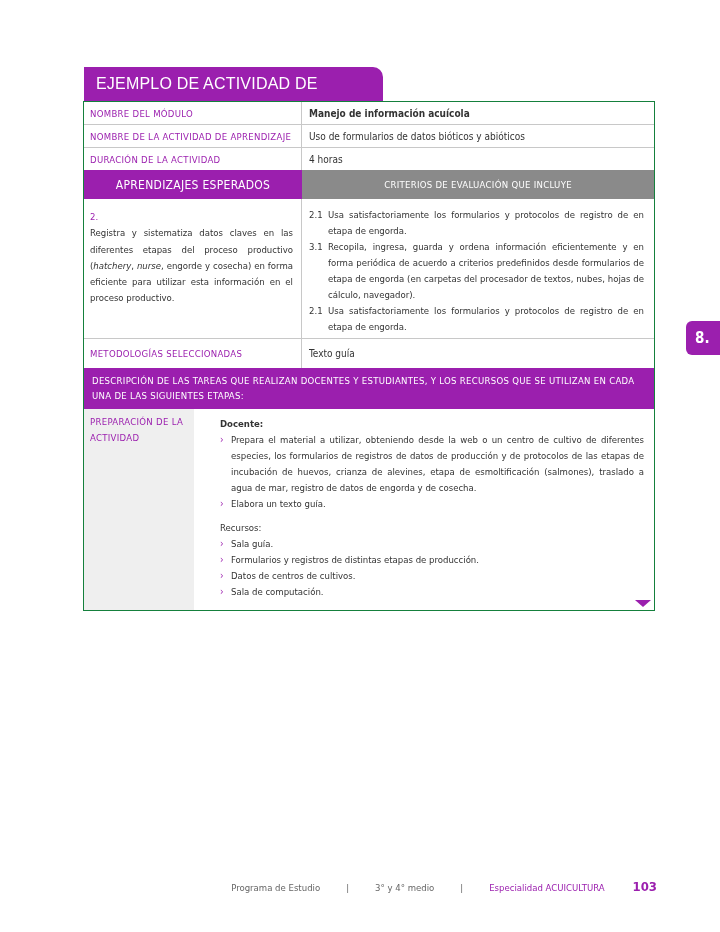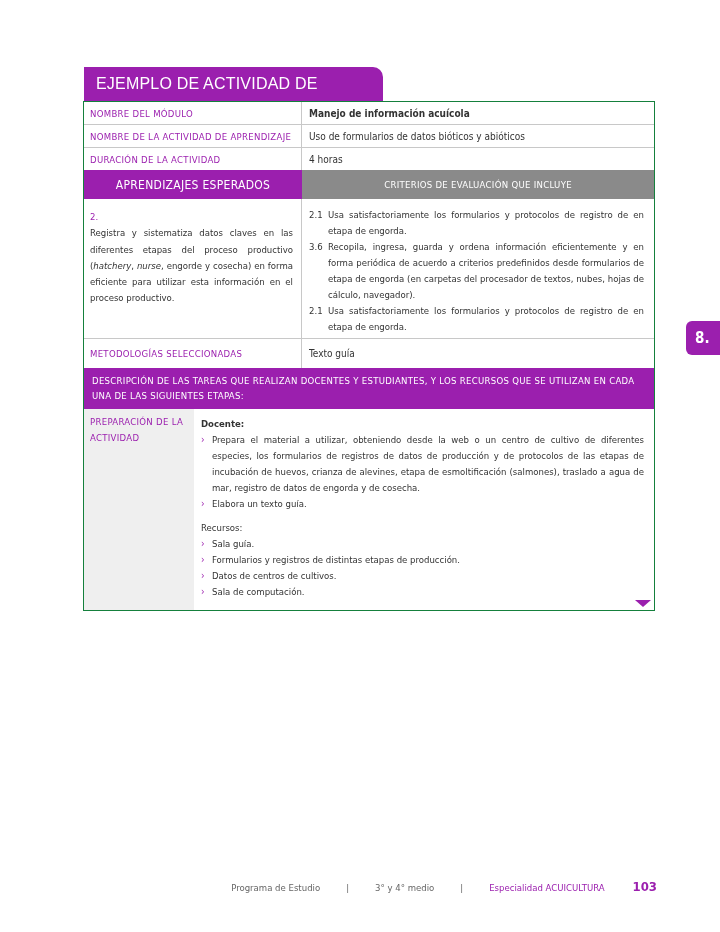--- a/index.html
+++ b/index.html
@@ -87,38 +87,38 @@
     <div class="learn-l">
       <span class="num">2.</span>
       <span><span>Registra y sistematiza datos claves en las diferentes etapas del proceso productivo (</span><i>hatchery</i><span>, </span><i>nurse</i><span>, engorde y cosecha) en forma eficiente para utilizar esta información en el proceso productivo.</span></span>
     </div>
     <div class="learn-r">
       <div class="crit">
         <span class="cn">2.1</span>
         <span class="ct">Usa satisfactoriamente los formularios y protocolos de registro de en etapa de engorda.</span>
       </div>
       <div class="crit">
-        <span class="cn">3.6</span>
+        <span class="cn">3.1</span>
         <span class="ct">Recopila, ingresa, guarda y ordena información eficientemente y en forma periódica de acuerdo a criterios predefinidos desde formularios de etapa de engorda (en carpetas del procesador de textos, nubes, hojas de cálculo, navegador).</span>
       </div>
       <div class="crit">
         <span class="cn">2.1</span>
         <span class="ct">Usa satisfactoriamente los formularios y protocolos de registro de en etapa de engorda.</span>
       </div>
     </div>
   </div>
 
   <div class="row" style="top:237px;height:29px;">
     <div class="lcell">METODOLOGÍAS SELECCIONADAS</div>
     <div class="rcell">Texto guía</div>
   </div>
 
   <div class="desc-hdr" style="top:266px;height:41px;">DESCRIPCIÓN DE LAS TAREAS QUE REALIZAN DOCENTES Y ESTUDIANTES, Y LOS RECURSOS QUE SE UTILIZAN EN CADA UNA DE LAS SIGUIENTES ETAPAS:</div>
 
-  <div class="row" style="top:307px;height:201px;">
+  <div class="row" style="top:307px;height:201px;gap:19px;">
     <div class="prep-l">PREPARACIÓN DE LA ACTIVIDAD</div>
     <div class="prep-r">
       <span class="sub">Docente:</span>
       <div class="blt">
         <span class="bm">›</span>
         <span class="bt">Prepara el material a utilizar, obteniendo desde la web o un centro de cultivo de diferentes especies, los formularios de registros de datos de producción y de protocolos de las etapas de incubación de huevos, crianza de alevines, etapa de esmoltificación (salmones), traslado a agua de mar, registro de datos de engorda y de cosecha.</span>
       </div>
       <div class="blt">
         <span class="bm">›</span>
         <span class="bt">Elabora un texto guía.</span>

